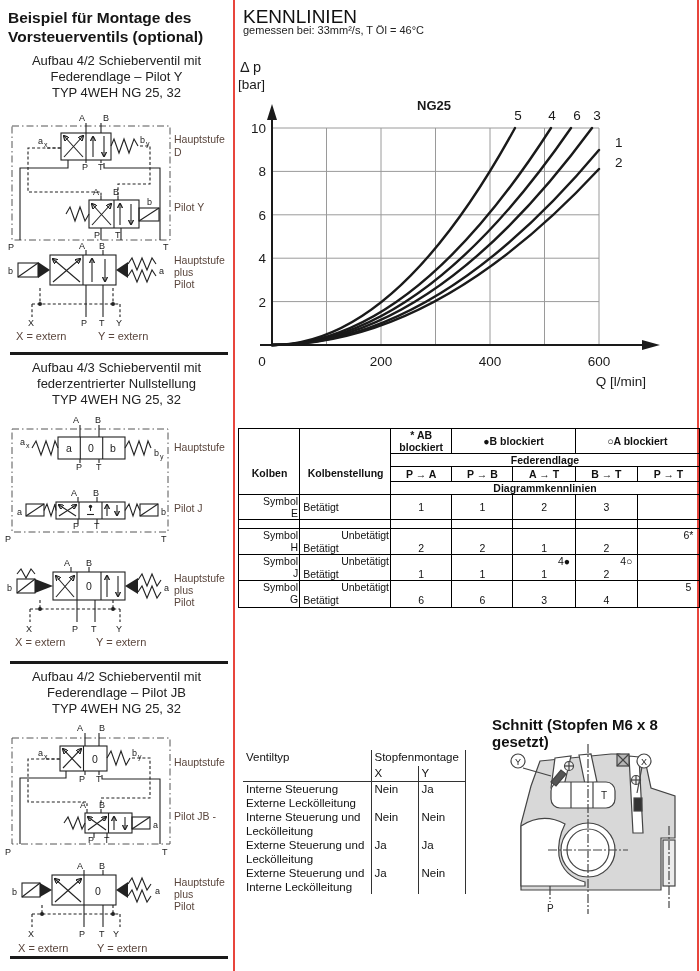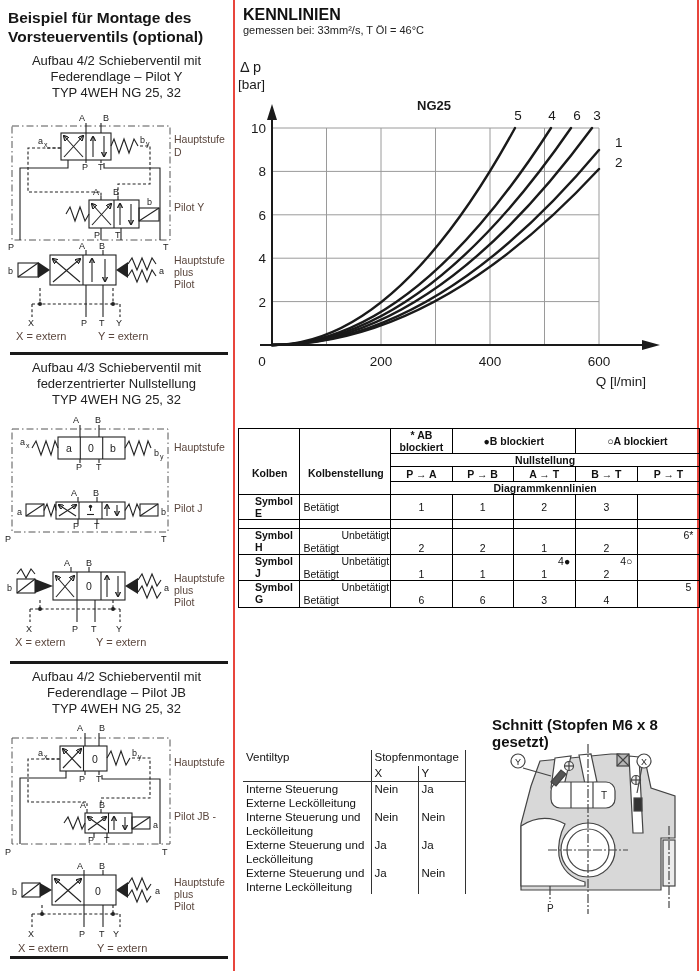--- a/index.html
+++ b/index.html
@@ -3,21 +3,21 @@
 <meta charset="utf-8">
 <style>
   html,body{margin:0;padding:0;background:#fff;}
   .page{position:relative;width:700px;height:971px;background:#ffffff;
         font-family:"Liberation Sans",sans-serif;color:#111;overflow:hidden;}
   .abs{position:absolute;}
   .red-line{position:absolute;top:0;width:2px;height:971px;background:#e8453c;}
   .page-title{left:8px;top:8px;width:222px;font-size:15.5px;font-weight:bold;line-height:19px;color:#151515;}
   .sec-h{left:0;width:233px;text-align:center;font-size:13px;line-height:16px;color:#222;}
   .hr-div{position:absolute;left:10px;width:218px;height:3px;background:#1a1a1a;}
-  .kenn-title{left:243px;top:6px;font-size:16px;font-weight:bold;color:#111;text-align:right;}
+  .kenn-title{left:243px;top:6px;font-size:19px;font-weight:normal;color:#111;text-align:right;}
   .kenn-sub{left:243px;top:24px;font-size:11px;color:#222;}
   .schnitt-title{left:492px;top:716px;width:222px;font-size:15px;font-weight:bold;color:#111;}
   svg text{font-family:"Liberation Sans",sans-serif;}
   .sch line,.sch polyline,.sch rect,.sch path{stroke:#222;fill:none;stroke-width:1.1;}
   .sch .fillb{fill:#222;stroke:none;}
   .sch text{fill:#222;}
   .sch .port{font-size:9px;}
   .sch .sub{font-size:7px;}
   .sch .zero{font-size:10.5px;}
   .sch .lbl{font-size:10.5px;fill:#5a463d;}
@@ -27,21 +27,21 @@
   .chart .grid{stroke:#9a9a9a;stroke-width:1;}
   .chart .axis{stroke:#1a1a1a;stroke-width:2;}
   .chart .curve{stroke:#1a1a1a;stroke-width:2.4;fill:none;stroke-linecap:round;}
   .chart text{fill:#1a1a1a;font-size:13px;}
   .chart .big{font-size:13.5px;}
   .chart .ttl{font-weight:bold;font-size:13px;}
   .t1{position:absolute;left:238px;top:428px;border-collapse:collapse;font-size:10.5px;
       table-layout:fixed;border:1.5px solid #000;}
   .t1 td{border:1px solid #000;text-align:center;padding:0 1px;line-height:12px;overflow:hidden;}
   .t1 .hd{font-weight:bold;}
-  .t1 .sym{font-weight:bold;text-align:left;padding-left:16px;}
+  .t1 .sym{font-weight:normal;text-align:right;padding-left:16px;}
   .t1 .st{text-align:left;padding-left:3px;margin-top:40px;}
   .t1 td.kol{vertical-align:bottom;padding-bottom:15px;font-weight:bold;text-align:center;padding-left:2px;}
   .t1 td.nb{border-bottom:none;padding-left:41px;}
   .t1 td.nt{border-top:none;}
   .t2{position:absolute;left:243px;top:750px;border-collapse:collapse;font-size:11.5px;
       line-height:14px;table-layout:fixed;}
   .t2 td{vertical-align:top;padding:0 3px;}
   .t2 .bl{border-left:1px solid #333;}
   .t2 .br{border-right:1px solid #333;}
   .t2 .hb{border-bottom:1px solid #333;}
@@ -452,21 +452,21 @@
     </colgroup>
     <tbody>
         <tr style="height:16px">
       <td class="kol" rowspan="4">Kolben</td>
       <td class="kol" rowspan="4">Kolbenstellung</td>
       <td class="hd">* AB blockiert</td>
       <td class="hd" colspan="2">●B blockiert</td>
       <td class="hd" colspan="2">○A blockiert</td>
     </tr>
     <tr style="height:13px">
-          <td class="hd" colspan="5">Nullstellung</td>
+          <td class="hd" colspan="5">Federendlage</td>
         </tr>
     <tr style="height:15px">
       <td class="hd">P → A</td>
       <td class="hd">P → B</td>
       <td class="hd">A → T</td>
       <td class="hd">B → T</td>
       <td class="hd">P → T</td>
     </tr>
     <tr style="height:13px">
           <td class="hd" colspan="5">Diagrammkennlinien</td>

